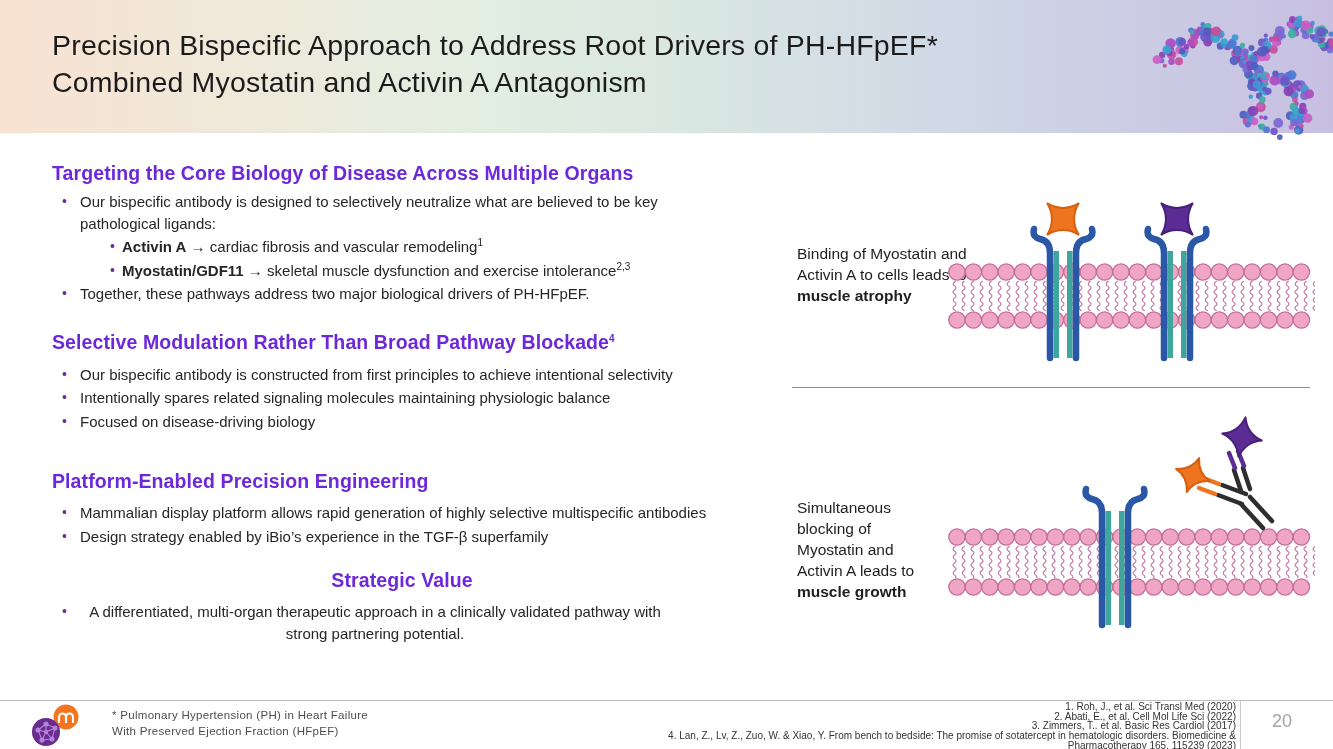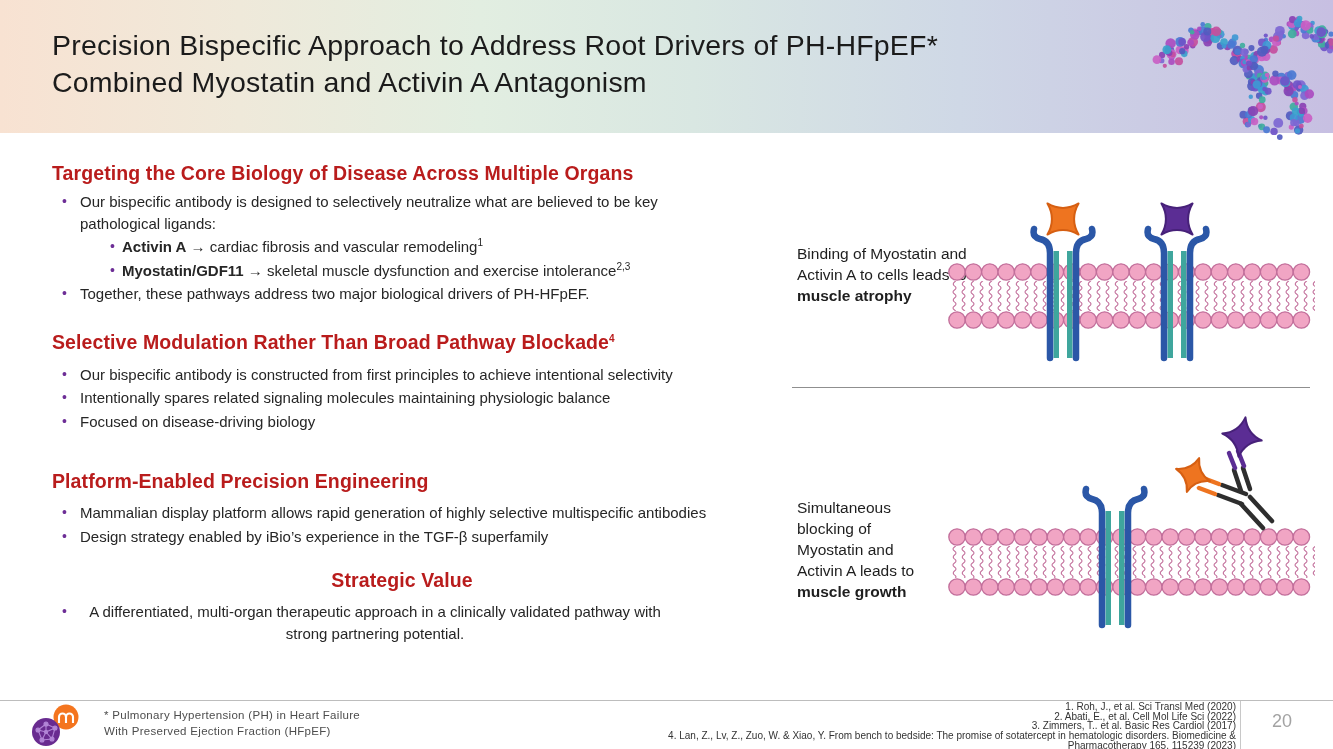--- a/index.html
+++ b/index.html
@@ -9,21 +9,21 @@
   }
   
   .header-band{
     position:absolute;left:0;top:0;width:1333px;height:133px;
     background:linear-gradient(90deg,#f8e2d2 0%,#efe9da 18%,#e2eee1 36%,#d9e7e2 52%,#cfd8e6 72%,#c7bfe2 100%);
   }
   .title{position:absolute;left:52px;top:27px;font-size:28.5px;line-height:37px;color:#1b1b1b;letter-spacing:.2px;}
   .mol-svg{position:absolute;top:0;right:0;width:196px;height:152px;overflow:hidden;}
   
   .content{position:absolute;left:52px;top:160px;width:700px;}
-  h2{margin:0;font-size:19.5px;line-height:26px;color:#b91c1c;font-weight:700;letter-spacing:.1px;}
+  h2{margin:0;font-size:19.5px;line-height:26px;color:#6d28d9;font-weight:700;letter-spacing:.1px;}
   .sec-gap-a{margin-top:24px;}
   .sec-gap-b{margin-top:36px;}
   .sec-gap-c{margin-top:20px;text-align:center;}
   ul{list-style:none;margin:5px 0 0 0;padding:0;font-size:15px;line-height:21.5px;color:#262626;}
   li{position:relative;padding-left:28px;margin:0 0 2px 0;}
   li .marker{position:absolute;left:10px;top:0;color:#6d2e96;font-size:14px;}
   li.l2{padding-left:70px;}
   li.l2 .marker{left:58px;}
   li.w1{max-width:650px;}
   li.w2{max-width:590px;}
@@ -33,21 +33,21 @@
   .diag-label{position:absolute;font-size:15.5px;line-height:21px;color:#1e1e1e;}
   .diag-label-1{left:797px;top:243px;width:170px;}
   .diag-label-2{left:797px;top:497px;width:124px;}
   .fig{position:absolute;overflow:visible;}
   .fig1{left:950px;top:190px;width:365px;height:178px;}
   .fig2{left:950px;top:415px;width:365px;height:235px;}
   .diagram-divider{position:absolute;left:792px;top:387px;width:518px;height:0;border-top:1px solid #8f8f8f;}
   
   .footer-rule{position:absolute;left:0;top:700px;width:1333px;height:0;border-top:1px solid #bdbdbd;}
   .logo-svg{position:absolute;left:25px;top:703px;width:62px;height:44px;}
-  .footnote{position:absolute;left:104px;top:708px;font-size:11.5px;line-height:15.5px;color:#4d4d4d;letter-spacing:.3px;}
+  .footnote{position:absolute;left:112px;top:708px;font-size:11.5px;line-height:15.5px;color:#4d4d4d;letter-spacing:.3px;}
   .refs{position:absolute;right:97px;top:702px;width:640px;text-align:right;font-size:10px;line-height:9.7px;color:#333333;}
   .page-vline{position:absolute;left:1240px;top:701px;width:0;height:48px;border-left:1px solid #c8c8c8;}
   .pagenum{position:absolute;left:1254px;top:711px;width:56px;text-align:center;font-size:18px;color:#a3a3a3;}
 </style>
 </head>
 <body>
 
 <div class="slide">
 
   <div class="header-band">

